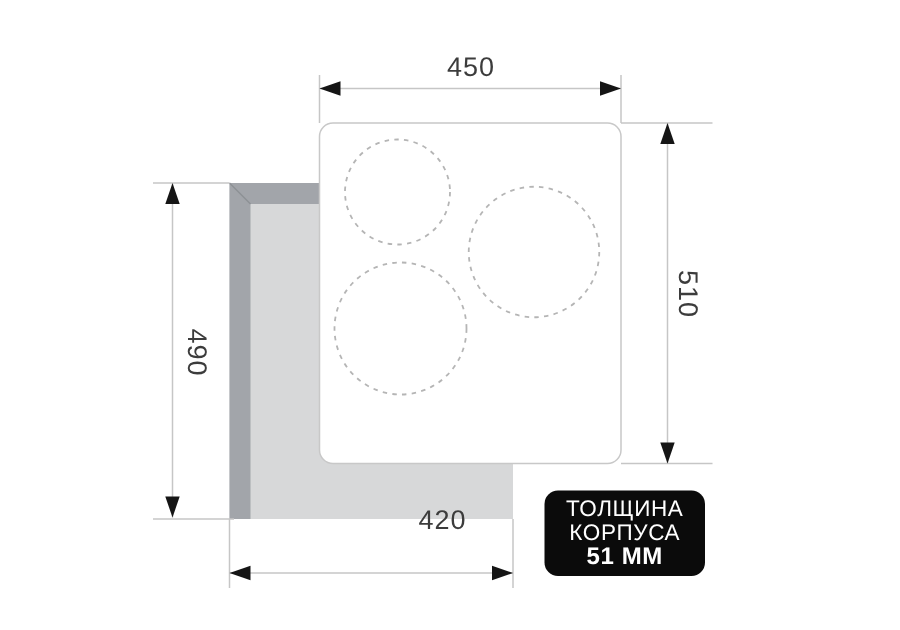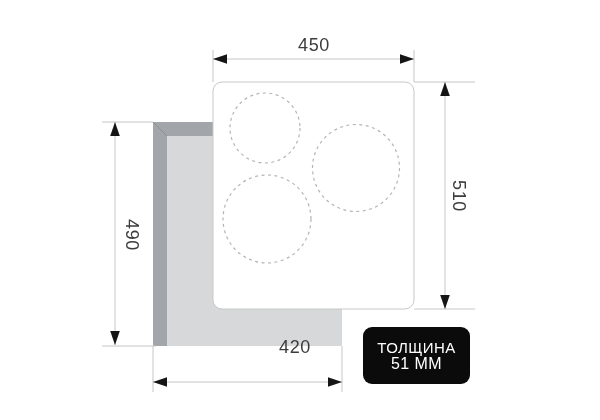--- a/index.html
+++ b/index.html
@@ -48,21 +48,21 @@
     justify-content: center;
     text-align: center;
     line-height: 16px;
   }
   .badge .badge-line {
     font-size: 15px;
     letter-spacing: 0.4px;
   }
   .badge .badge-line-bold {
     font-size: 16px;
-    font-weight: normal;
+    font-weight: bold;
     letter-spacing: 0.4px;
   }
 </style>
 </head>
 <body>
 
 <div class="stage">
 
   <svg class="diagram-svg" viewBox="0 0 600 420">
 
@@ -109,16 +109,17 @@
   <div class="dim-label" style="left:314px; top:45px;">450</div>
 
   <div class="dim-label rot90" style="left:458px; top:196px;">510</div>
 
   <div class="dim-label rot90" style="left:131px; top:235px;">490</div>
 
   <div class="dim-label" style="left:247px; top:347px;margin-left:48px;">420</div>
 
   <div class="badge">
     <span class="badge-line">ТОЛЩИНА</span>
+    <span class="badge-line">КОРПУСА</span>
     <span class="badge-line-bold">51 ММ</span>
   </div>
 
 </div>
 
 </body></html>

